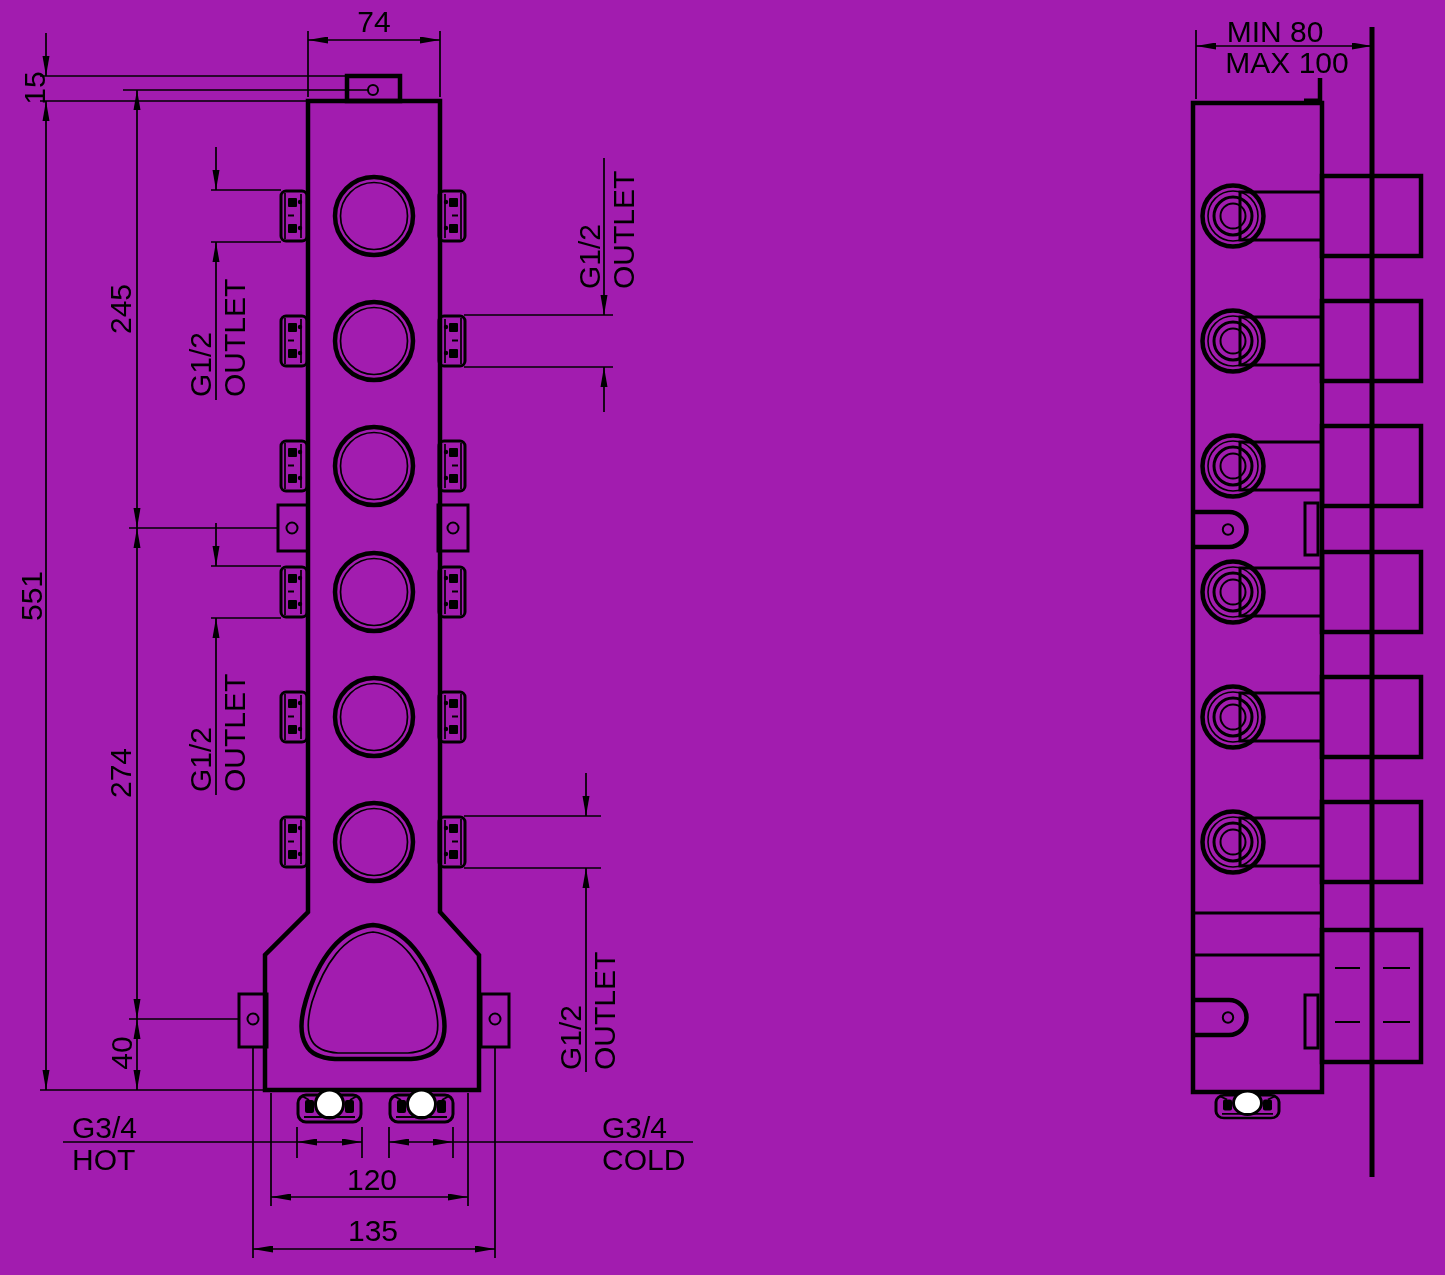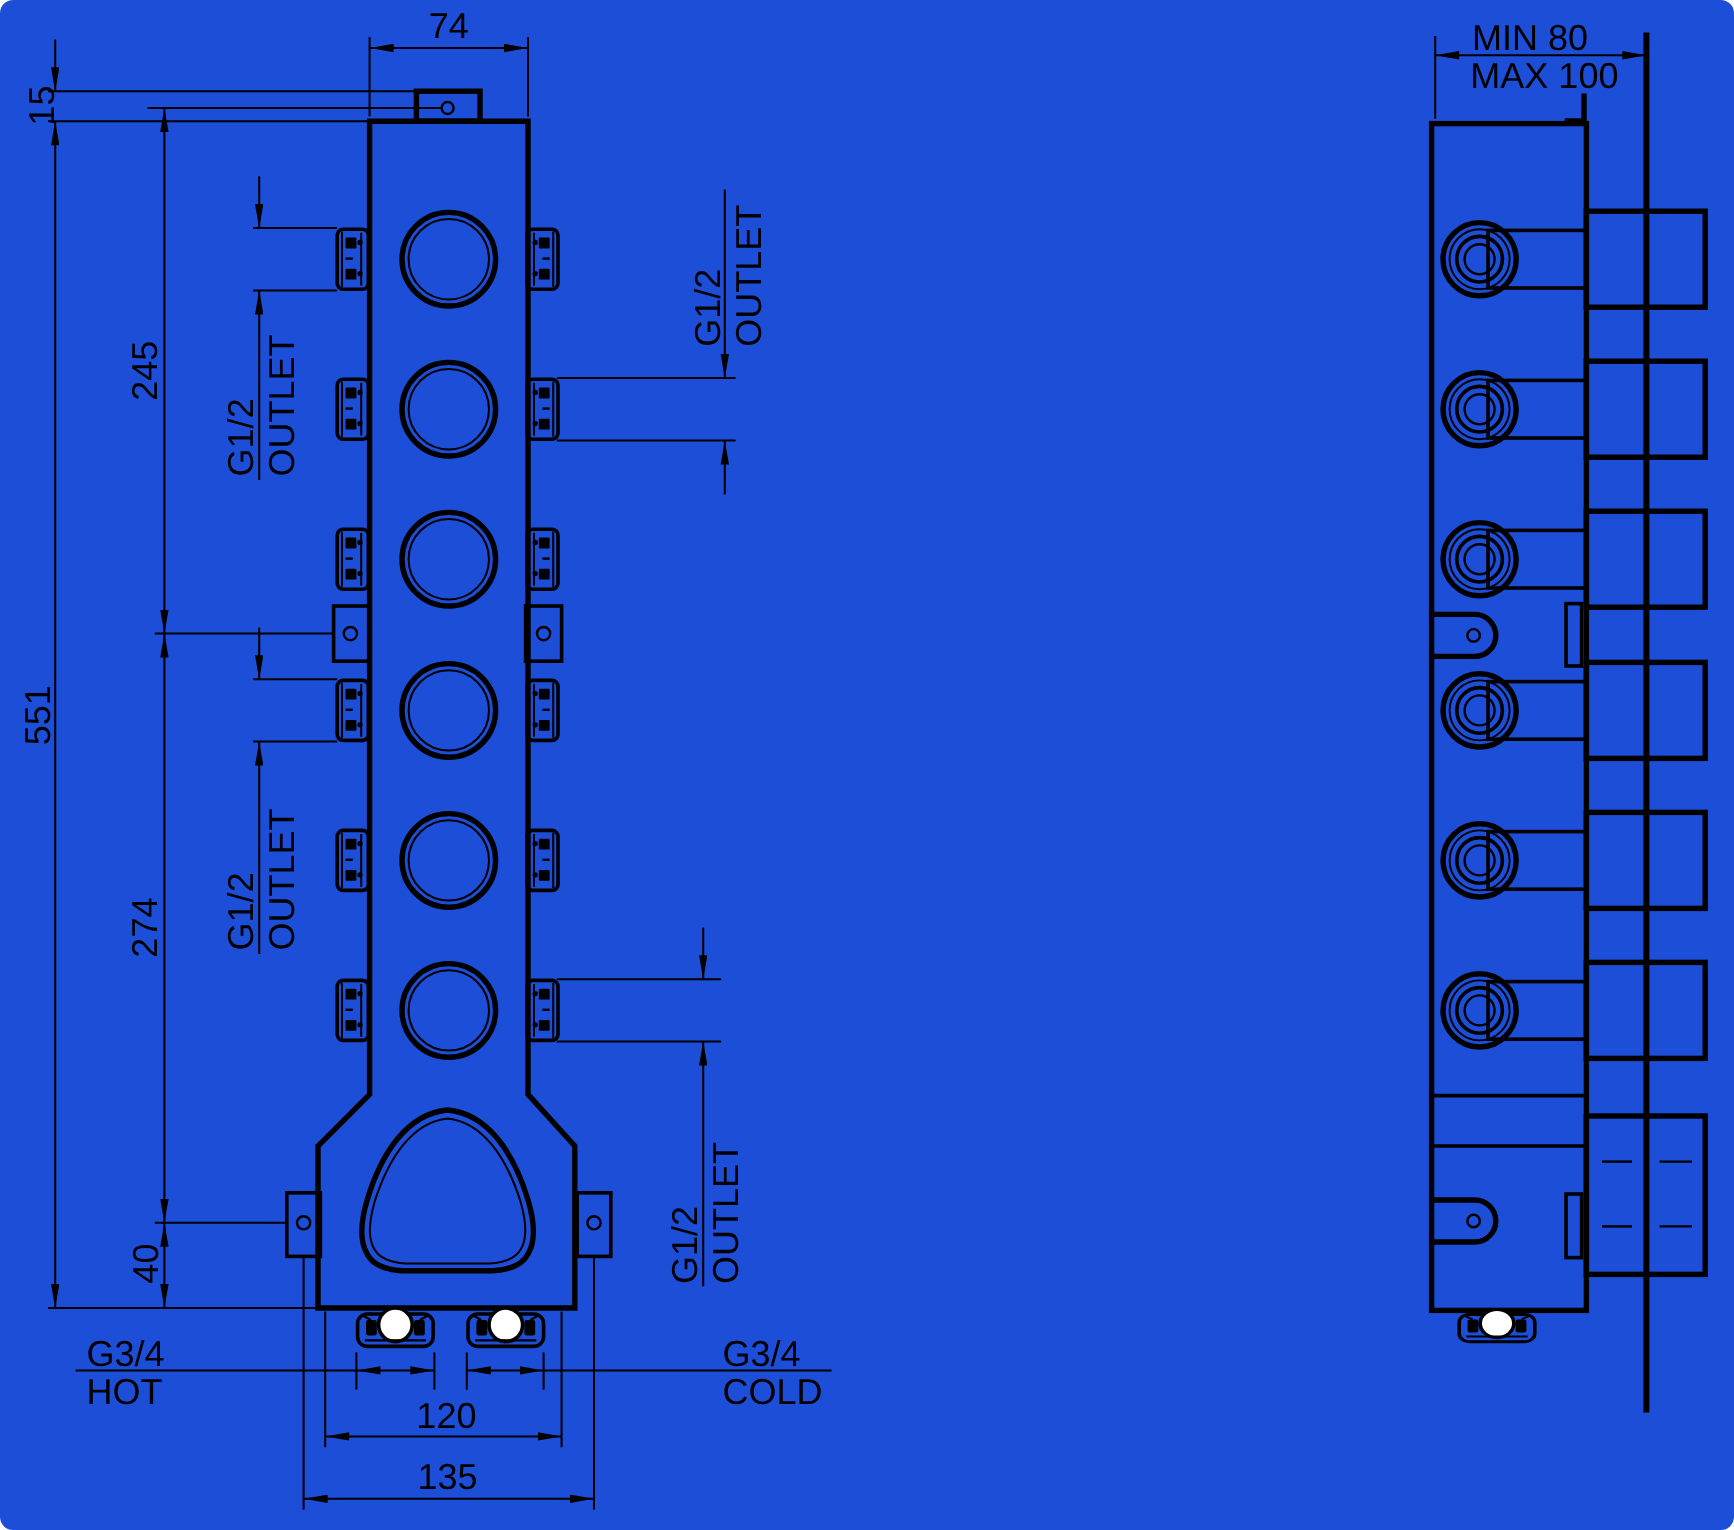--- a/index.html
+++ b/index.html
@@ -1,16 +1,16 @@
 <!DOCTYPE html>
 <html><head>
 <meta charset="utf-8">
 <style>
   html,body{margin:0;padding:0;background:#ffffff;}
-  .stage{width:1445px;height:1275px;position:relative;background:#1d4ed8;overflow:hidden;border-radius:11px;}
+  .stage{width:1445px;height:1275px;position:relative;background:#a21caf;overflow:hidden;}
   svg{display:block;}
   text{font-family:"Liberation Sans","DejaVu Sans",sans-serif;fill:#000;}
   .dimtxt{font-size:30px;}
   .thick{stroke:#000;stroke-width:4.5;fill:none;}
   .med{stroke:#000;stroke-width:3;fill:none;}
   .med2{stroke:#000;stroke-width:2;fill:none;}
   .thin{stroke:#000;stroke-width:1.7;fill:none;}
   .fillb{fill:#000;stroke:none;}
 </style>
 </head>

